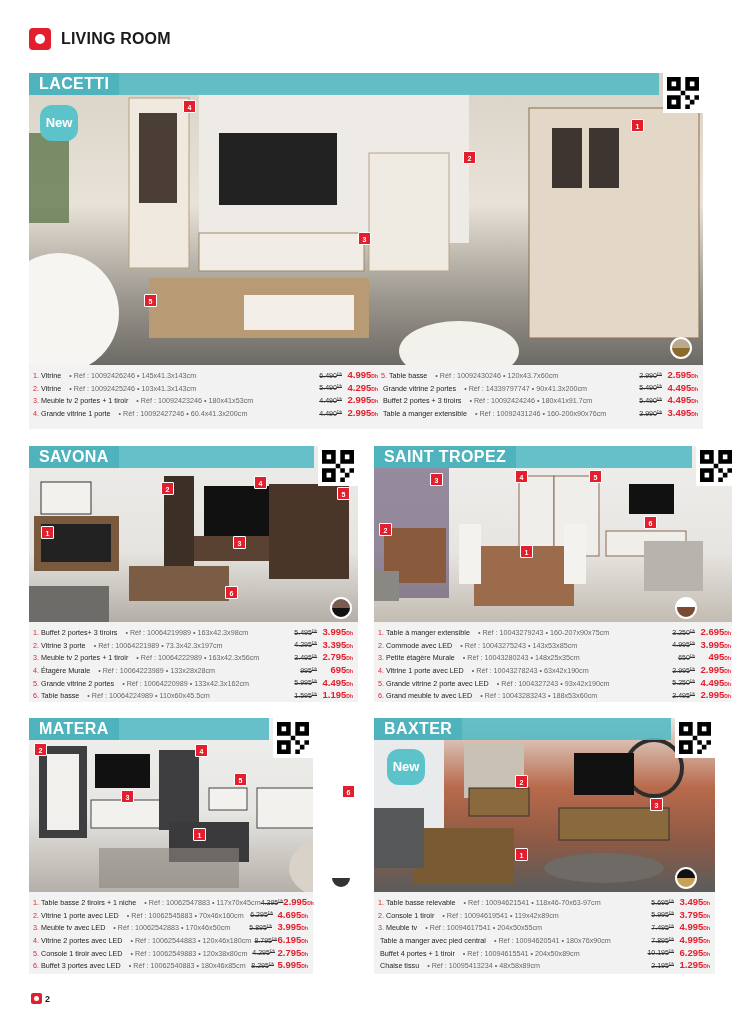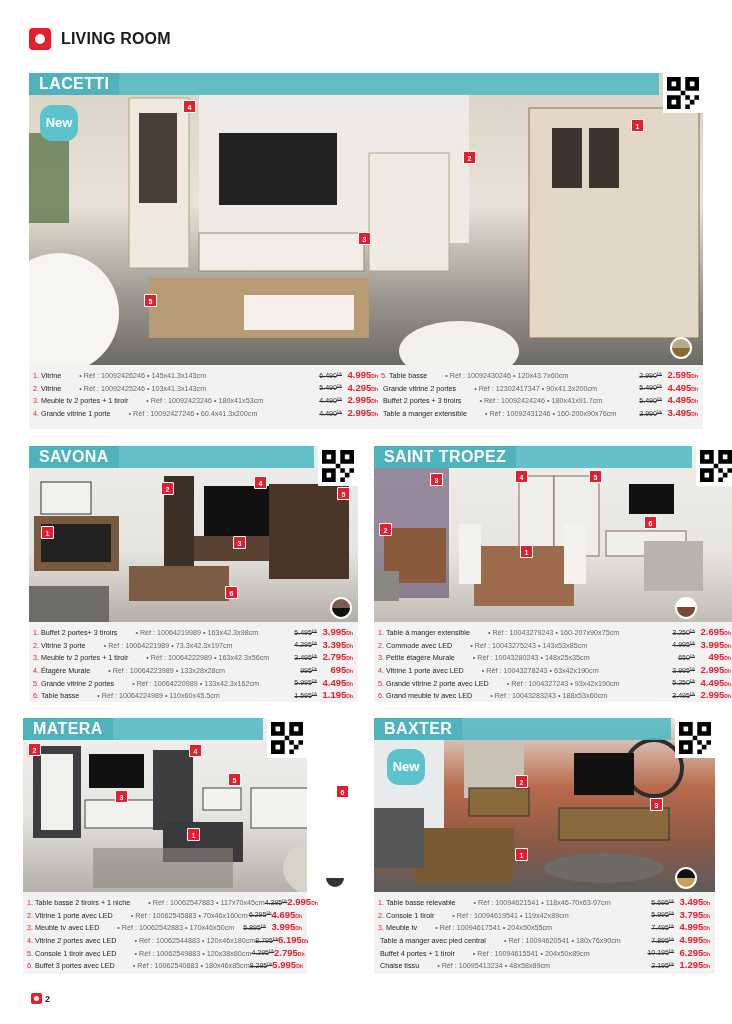--- a/index.html
+++ b/index.html
@@ -18,21 +18,21 @@
   .qr { position: absolute; top: 0; right: 0; width: 40px; height: 40px; background: #fff; padding: 4px; }
   .qr svg { width: 32px; height: 32px; display: block; }
   .new-badge { position: absolute; width: 38px; height: 36px; background: #5cc3cb; color: #fff; font-weight: bold; font-size: 13px; line-height: 36px; text-align: center; border-radius: 12px; }
   .marker { position: absolute; width: 13px; height: 13px; background: #e31e2d; color: #fff; font-size: 7px; line-height: 13px; text-align: center; font-weight: bold; border: 1px solid #fff; border-radius: 1px; }
   .swatch { position: absolute; width: 22px; height: 22px; border-radius: 50%; border: 2px solid #fff; overflow: hidden; }
 
   .list { position: absolute; left: 0; right: 0; background: #f2f2f2; padding: 4px 5px 0 4px; }
   .row { display: flex; align-items: baseline; height: 12.7px; font-size: 7.2px; white-space: nowrap; }
   .row .num { color: #e31e2d; margin-right: 2px; }
   .row .name { color: #222; }
-  .row .ref { color: #666; margin-left: 18px; }
+  .row .ref { color: #666; margin-left: 8px; }
   .row .spacer { flex: 1; }
   .row .old { color: #333; text-decoration: line-through; font-size: 7px; width: 30px; text-align: right; }
   .row .old sup { font-size: 4px; }
   .row .new { color: #e31e2d; font-weight: bold; font-size: 9.5px; width: 36px; text-align: right; }
   .row .new small { font-size: 5px; font-weight: bold; }
 
   .footer { position: absolute; left: 31px; top: 993px; display: flex; align-items: center; }
   .footer .brand-icon { width: 11px; height: 11px; border-radius: 2px; }
   .footer .brand-icon::after { left: 3px; top: 3px; width: 5px; height: 5px; }
   .footer .page-num { margin-left: 3px; font-size: 9px; font-weight: bold; }
@@ -121,21 +121,21 @@
           <span class="num">5.</span>
           <span class="name">Table basse</span>
           <span class="ref">• Réf : 10092430246 • 120x43.7x60cm</span>
           <span class="spacer"></span>
           <span class="old"><span>2.990</span><sup>Dh</sup></span>
           <span class="new"><span>2.595</span><small>Dh</small></span>
         </div>
       <div class="row">
           <span class="num"></span>
           <span class="name">Grande vitrine 2 portes</span>
-          <span class="ref">• Réf : 12302417347 • 90x41.3x200cm</span>
+          <span class="ref">• Réf : 14339797747 • 90x41.3x200cm</span>
           <span class="spacer"></span>
           <span class="old"><span>5.490</span><sup>Dh</sup></span>
           <span class="new"><span>4.495</span><small>Dh</small></span>
         </div>
       <div class="row">
           <span class="num"></span>
           <span class="name">Buffet 2 portes + 3 tiroirs</span>
           <span class="ref">• Réf : 10092424246 • 180x41x91.7cm</span>
           <span class="spacer"></span>
           <span class="old"><span>5.490</span><sup>Dh</sup></span>
@@ -314,21 +314,21 @@
         <span class="num">6.</span>
         <span class="name">Grand meuble tv avec LED</span>
         <span class="ref">• Réf : 10043283243 • 188x53x60cm</span>
         <span class="spacer"></span>
         <span class="old"><span>3.495</span><sup>Dh</sup></span>
         <span class="new"><span>2.995</span><small>Dh</small></span>
       </div>
   </div>
 </div>
 
-<div class="section" style="left:23px; top:718px; width:284px; height:256px;">
+<div class="section" style="left:29px; top:718px; width:284px; height:256px;">
   <div class="photo" style="height:174px; background: linear-gradient(180deg,#efefed 0%,#e6e5e2 55%,#b4afa8 100%);">
     <svg width="329" height="174" viewBox="0 0 329 174">
       <rect x="10" y="28" width="48" height="92" fill="#3e3e40"></rect>
       <rect x="18" y="36" width="32" height="76" fill="#f1f0ec"></rect>
       <rect x="66" y="36" width="55" height="34" fill="#111"></rect>
       <rect x="62" y="82" width="72" height="28" fill="#f2f1ee" stroke="#444"></rect>
       <rect x="130" y="32" width="40" height="80" fill="#3e3e40"></rect>
       <rect x="180" y="70" width="38" height="22" fill="#f2f1ee" stroke="#444"></rect>
       <rect x="228" y="70" width="95" height="40" fill="#f2f1ee" stroke="#444"></rect>
       <rect x="140" y="104" width="80" height="40" fill="#3a3a3c"></rect>

